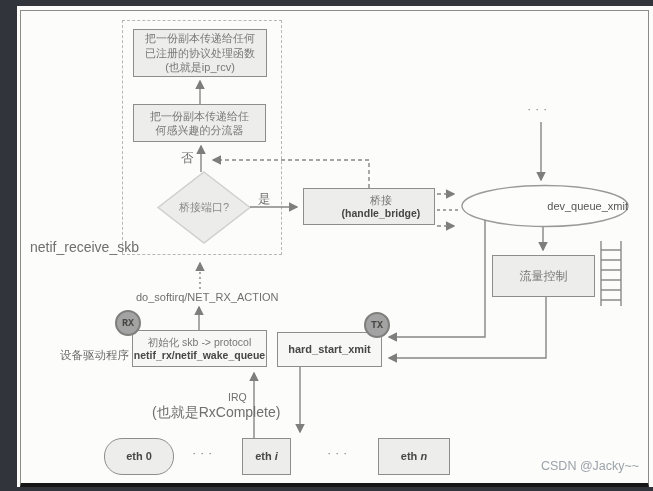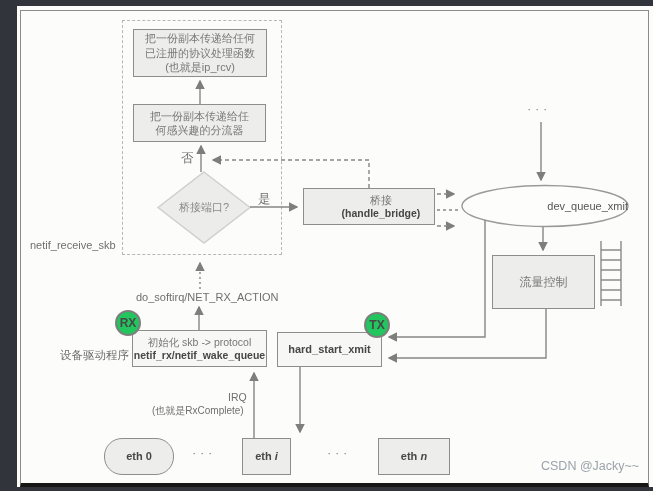--- a/index.html
+++ b/index.html
@@ -13,22 +13,22 @@
                  border:1px dashed #b7b7b4;}
   .box{position:absolute;border:1px solid #8d8d8b;background:#ededeb;
        display:flex;flex-direction:column;align-items:center;justify-content:center;
        text-align:center;color:#6a6a68;box-sizing:border-box;}
   .box.light{background:#f7f7f5;}
   .cn{font-size:11px;line-height:14.5px;color:#787876;}
   .code{font-size:10.5px;line-height:13px;color:#777;text-align:right;}
   .code-b{font-size:10.5px;line-height:13px;font-weight:bold;color:#474745;}
   .lbl{position:absolute;white-space:nowrap;color:#6f6f6d;}
   .badge{position:absolute;width:22px;height:22px;border-radius:50%;border:2px solid #7e7e7c;
-         background:#22c55e;color:#474745;font-size:12px;font-weight:bold;
-         display:flex;align-items:center;justify-content:center;z-index:5;}
+         background:#a3a3a3;color:#474745;font-size:10px;font-weight:bold;
+         display:flex;align-items:center;justify-content:center;z-index:5;font-family:Liberation Mono, monospace;}
   .diamond-label{position:absolute;left:158px;top:200px;width:92px;text-align:center;
                  font-size:11px;color:#8a8a88;z-index:3;}
   .ellipse-label{position:absolute;left:462px;top:200px;width:166px;text-align:right;
                  font-size:11px;color:#565654;z-index:3;}
   .watermark{position:absolute;left:541px;top:459px;font-size:12.5px;color:#9ba3aa;}
   .var{font-style:italic;}
   .z2{z-index:2;}
 </style>
 </head>
 <body>
@@ -96,21 +96,21 @@
 
   <div class="diamond-label">桥接端口?</div>
 
   <div class="box z2" style="left:303px;top:188px;width:132px;height:37px;padding-left:24px;">
     <span class="cn">桥接</span>
     <span class="code-b">(handle_bridge)</span>
   </div>
 
   <div class="ellipse-label">dev_queue_xmit</div>
 
-  <div class="box z2" style="left:492px;top:255px;width:103px;height:54px;">
+  <div class="box z2" style="left:492px;top:255px;width:103px;height:42px;">
     <span class="cn" style="font-size:12px;">流量控制</span>
   </div>
 
   <div class="box light z2" style="left:132px;top:330px;width:135px;height:37px;">
     <span class="code">初始化 skb -&gt; protocol</span>
     <span class="code-b">netif_rx/netif_wake_queue</span>
   </div>
 
   <div class="box light z2" style="left:277px;top:332px;width:105px;height:35px;">
     <span class="code-b" style="font-size:11px;">hard_start_xmit</span>
@@ -124,25 +124,25 @@
     <span class="code-b" style="font-size:11px;"><span>eth </span><span class="var">i</span></span>
   </div>
 
   <div class="box z2" style="left:378px;top:438px;width:72px;height:37px;">
     <span class="code-b" style="font-size:11px;"><span>eth </span><span class="var">n</span></span>
   </div>
 
   <div class="badge" style="left:115px;top:310px;">RX</div>
   <div class="badge" style="left:364px;top:312px;">TX</div>
 
-  <div class="lbl" style="left:30px;top:239px;font-size:11px;">netif_receive_skb</div>
+  <div class="lbl" style="left:30px;top:239px;font-size:14px;">netif_receive_skb</div>
   <div class="lbl" style="left:60px;top:348px;font-size:11.5px;">设备驱动程序</div>
   <div class="lbl" style="left:136px;top:291px;font-size:11px;">do_softirq/NET_RX_ACTION</div>
   <div class="lbl" style="left:181px;top:150px;font-size:12.5px;">否</div>
   <div class="lbl" style="left:258px;top:191px;font-size:12.5px;">是</div>
   <div class="lbl" style="left:527px;top:101px;font-size:13px;color:#8a8a88;">· · ·</div>
   <div class="lbl" style="left:228px;top:391px;font-size:10.5px;">IRQ</div>
-  <div class="lbl" style="left:152px;top:404px;font-size:10px;">(也就是RxComplete)</div>
+  <div class="lbl" style="left:152px;top:404px;font-size:14px;">(也就是RxComplete)</div>
   <div class="lbl" style="left:192px;top:445px;font-size:13px;color:#8a8a88;">· · ·</div>
   <div class="lbl" style="left:327px;top:445px;font-size:13px;color:#8a8a88;">· · ·</div>
 
   <div class="watermark">CSDN @Jacky~~</div>
 </div>
 
 </body></html>

